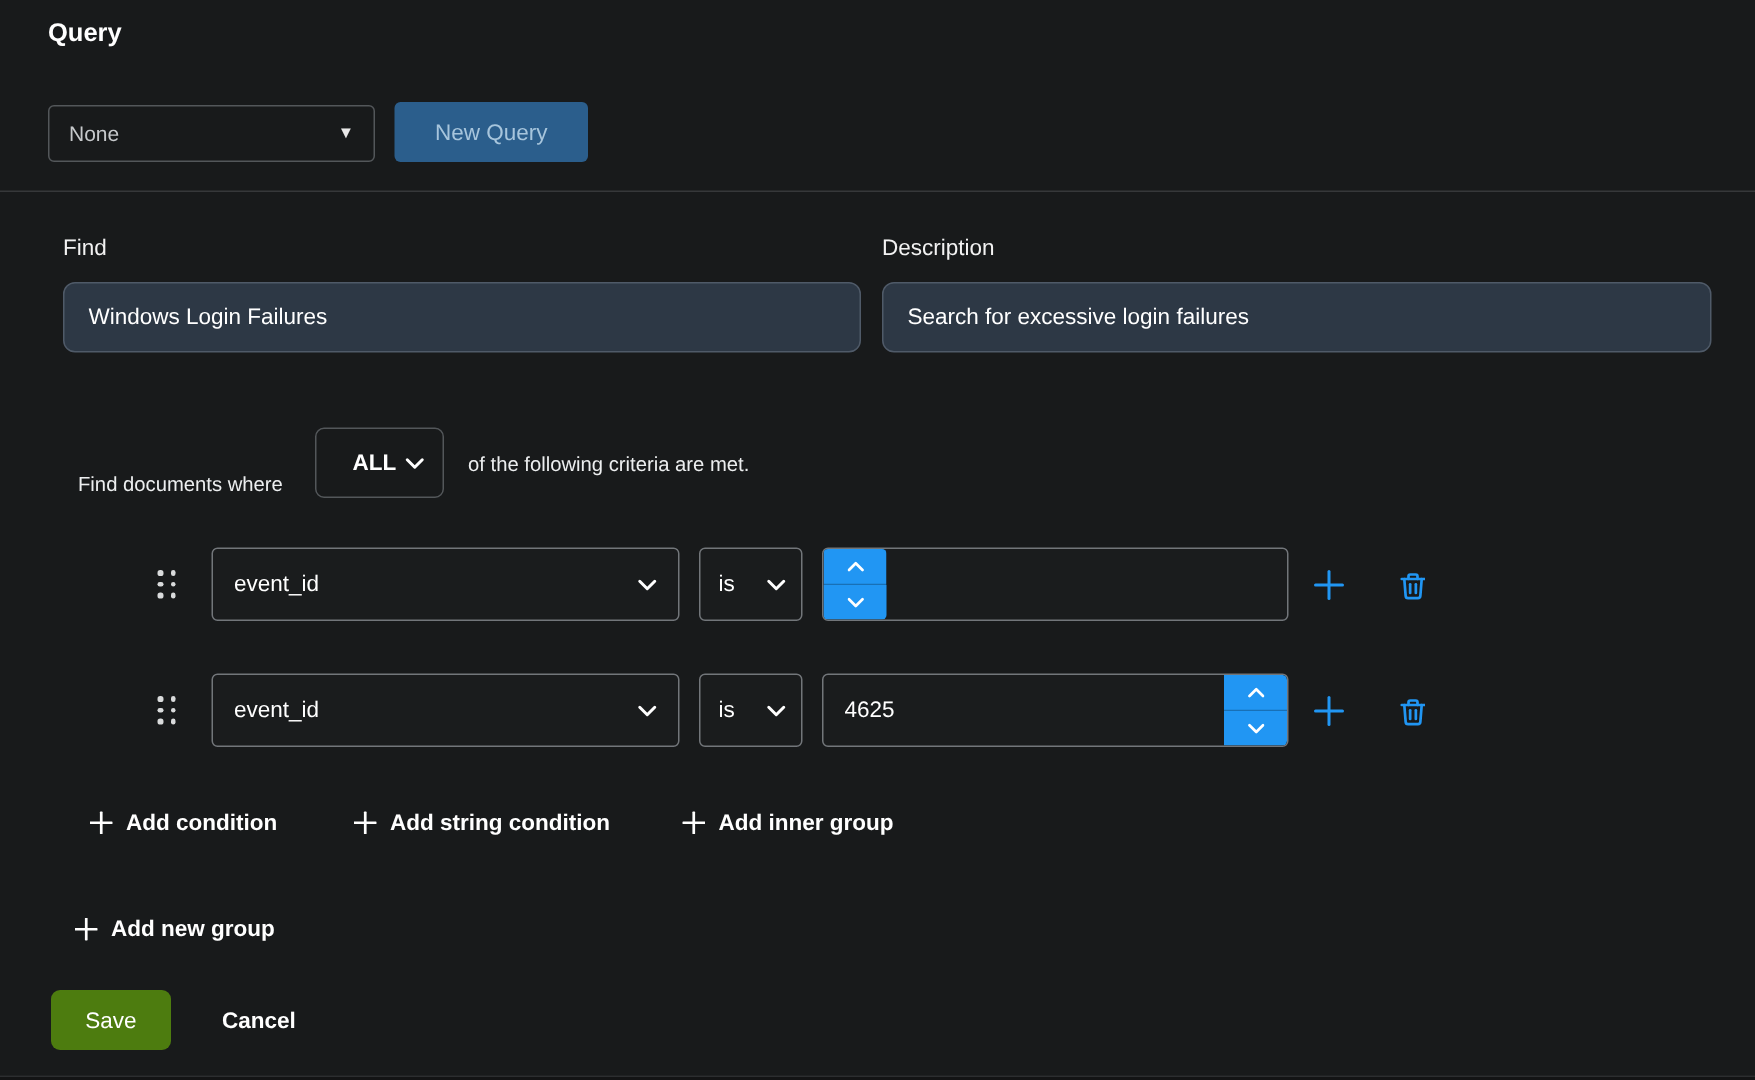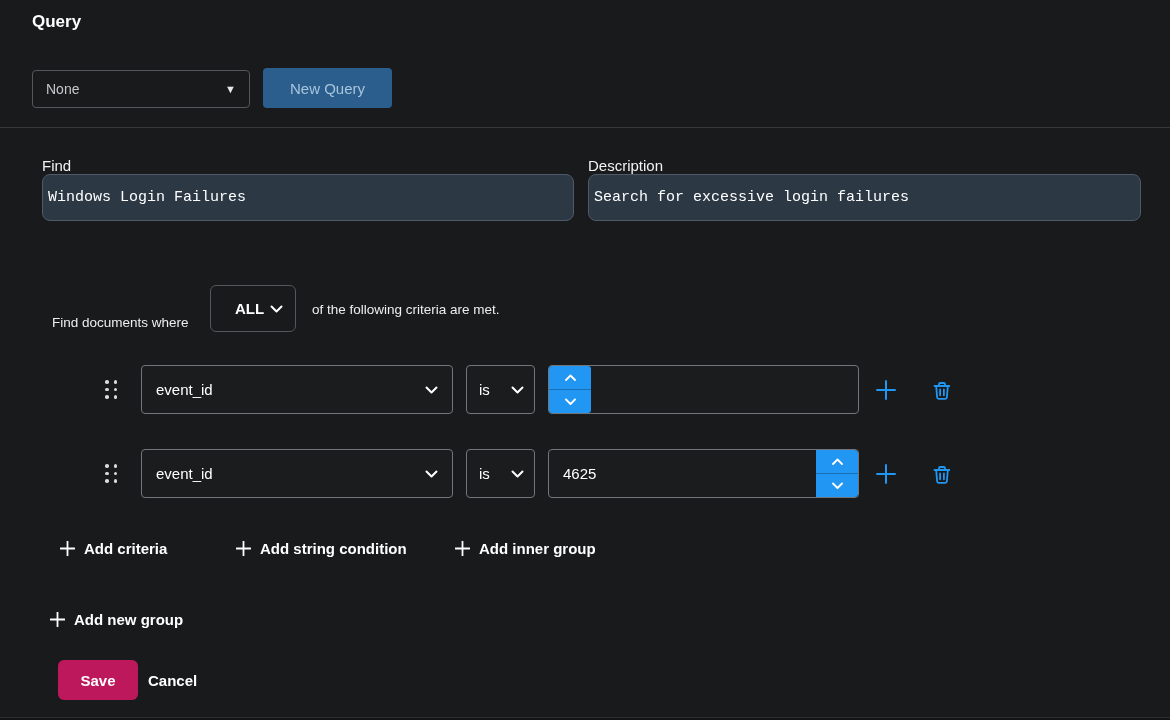--- a/index.html
+++ b/index.html
@@ -34,24 +34,24 @@
     font-family: "Liberation Sans", sans-serif;
     font-size: 15px; cursor: pointer;
   }
   .divider-top { left: 0; top: 127px; width: 1170px; height: 1px; background: #36383a; }
 
   
   .field-label { top: 157px; font-size: 15px; color: #f2f2f2; }
   .lbl-name { left: 42px; }
   .lbl-desc { left: 588px; }
   .big-input {
-    top: 174px; height: 47px;
+    top: 188px; height: 47px;
     background: #2d3845; border: 1px solid #4f5a68; border-radius: 8px;
-    color: #ffffff; font-family: Liberation Mono, monospace;
-    font-size: 15px; padding: 0 5px; outline: none;
+    color: #ffffff; font-family: Liberation Sans, sans-serif;
+    font-size: 15px; padding: 0 16px; outline: none;
   }
   .inp-name { left: 42px; width: 532px; }
   .inp-desc { left: 588px; width: 553px; }
 
   
   .criteria-text { top: 302px; font-size: 13.5px; color: #eceeef; }
   .crit-prefix { left: 52px; margin-top: 13px; }
   .crit-suffix { left: 312px; }
   .match-select {
     left: 210px; top: 285px; width: 86px; height: 47px;
@@ -114,25 +114,25 @@
     font-size: 15px; font-weight: 600;
   }
   .link-1 { left: 60px; }
   .link-2 { left: 236px; }
   .link-3 { left: 455px; }
   .link-group { top: 607px; left: 50px; }
   .plus-sm { width: 15px; height: 15px; }
 
   
   .save-btn {
-    left: 58px; top: 660px; width: 80px; height: 40px;
-    background: #be185d; color: #ffffff;
+    left: 34px; top: 660px; width: 80px; height: 40px;
+    background: #4d7c0f; color: #ffffff;
     border: none; border-radius: 6px; cursor: pointer;
     font-family: "Liberation Sans", sans-serif;
-    font-size: 15px; font-weight: 700;
+    font-size: 15px; font-weight: 400;
   }
   .cancel-btn {
     left: 148px; top: 668px; height: 24px;
     background: transparent; border: none; cursor: pointer;
     color: #ffffff; font-family: "Liberation Sans", sans-serif;
     font-size: 15px; font-weight: 600;
   }
   .divider-bottom { left: 0; top: 717px; width: 1170px; height: 3px; background: #131415; border-top: 1px solid #2c2e30; }
 </style>
 </head>
@@ -287,21 +287,21 @@
       <svg width="18" height="19" viewBox="0 0 18 19">
         <use href="#trash"></use>
       </svg>
     </button>
 </div>
 
 <button class="abs add-link link-1">
   <svg class="plus-sm" viewBox="0 0 15 15">
       <use href="#plus-white"></use>
     </svg>
-  <span>Add criteria</span>
+  <span>Add condition</span>
 </button>
 <button class="abs add-link link-2">
   <svg class="plus-sm" viewBox="0 0 15 15">
       <use href="#plus-white"></use>
     </svg>
   <span>Add string condition</span>
 </button>
 <button class="abs add-link link-3">
   <svg class="plus-sm" viewBox="0 0 15 15">
       <use href="#plus-white"></use>

